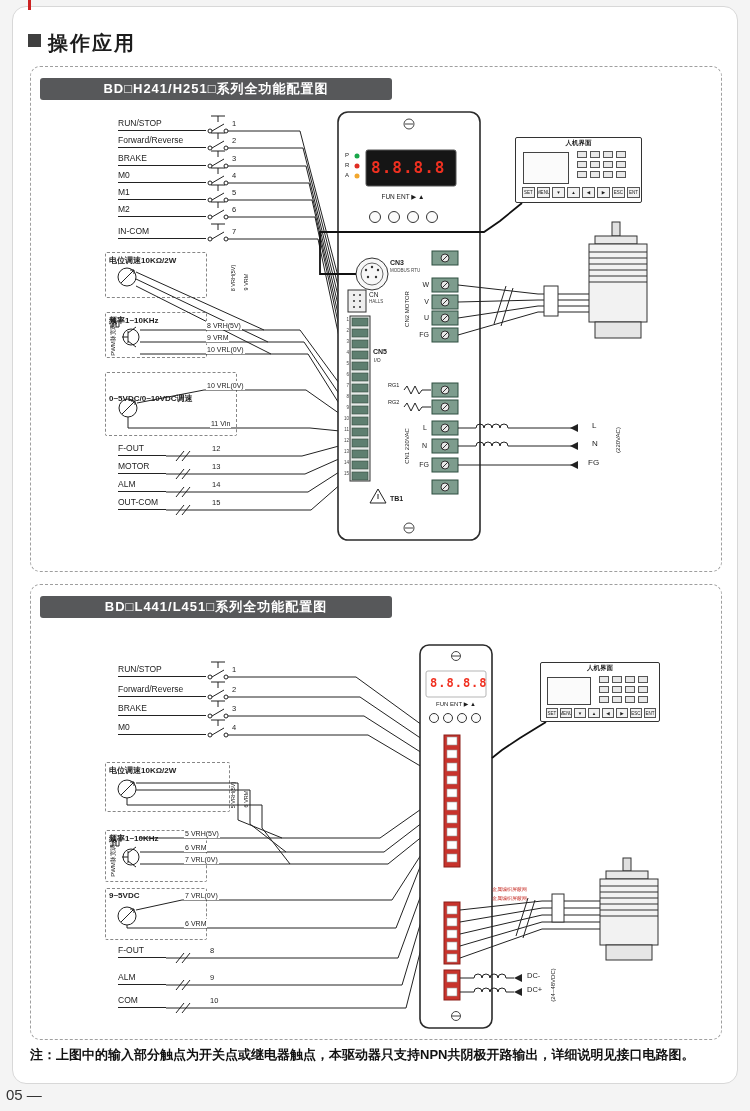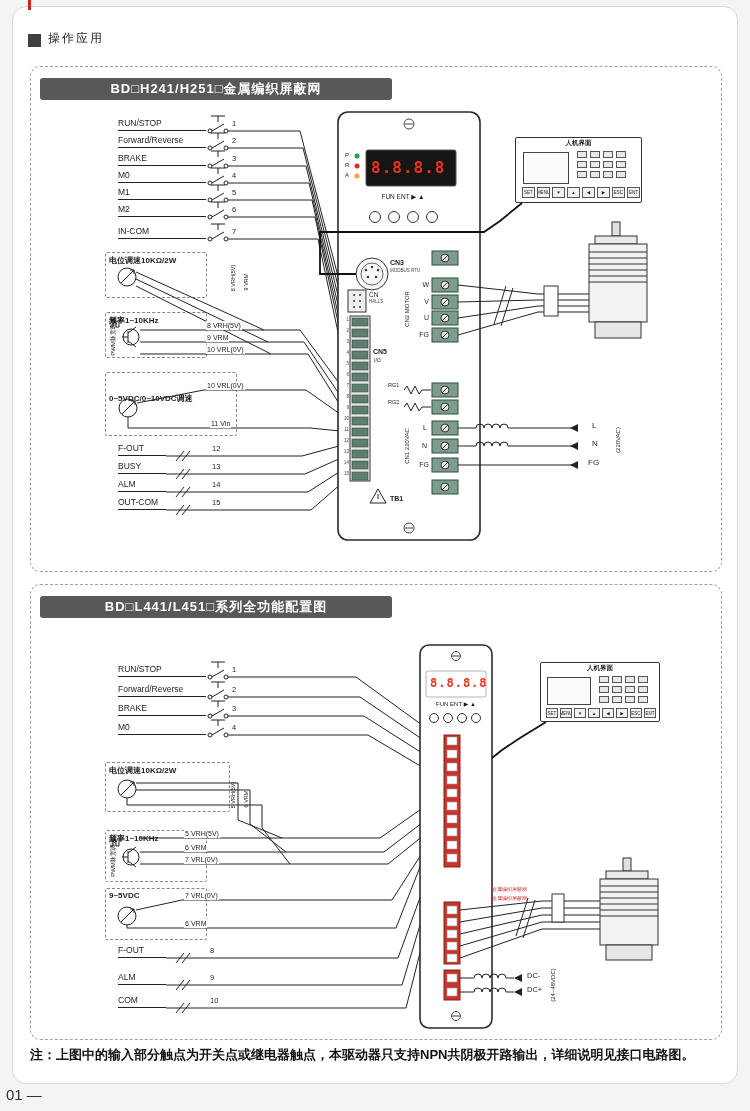--- a/index.html
+++ b/index.html
@@ -1,20 +1,20 @@
 <!DOCTYPE html>
 <html><head>
 <meta charset="utf-8">
 <style>
 *{margin:0;padding:0;box-sizing:border-box}
 html,body{width:750px;height:1111px}
 body{position:relative;background:#f4f4f4;font-family:"Liberation Sans",sans-serif;color:#1c1c1c;overflow:hidden}
 .card{position:absolute;left:12px;top:6px;width:726px;height:1078px;background:#fff;border:1px solid #d8d8d8;border-radius:14px}
 .hdr-sq{position:absolute;left:28px;top:34px;width:13px;height:13px;background:#3f3f3f}
-.hdr-t{position:absolute;left:48px;top:30px;font-size:12px;font-weight:normal;letter-spacing:2px}
+.hdr-t{position:absolute;left:48px;top:30px;font-size:20px;font-weight:bold;letter-spacing:2px}
 .panel{position:absolute;border:1px dashed #9f9f9f;border-radius:10px}
 .ptitle{position:absolute;background:#57585a;color:#fff;font-weight:bold;font-size:13px;border-radius:3px;display:flex;align-items:center;justify-content:center;letter-spacing:1px}
 .wlabel{position:absolute;height:14px;border-bottom:1px solid #222;font-size:8.5px;line-height:13px;white-space:nowrap}
 .pnum{position:absolute;font-size:7.5px}
 .bx{position:absolute;border:1px dashed #878787;border-radius:2px}
 .bxt{position:absolute;font-size:8px;font-weight:bold;white-space:nowrap}
 .pinlab{position:absolute;font-size:7px;background:#fff;display:flex;gap:2px;align-items:center;height:9px;padding:0 1px;white-space:nowrap}
 .rot{position:absolute;transform:rotate(-90deg);transform-origin:center;font-size:6px;white-space:nowrap;text-align:center}
 .t7{position:absolute;font-size:7px;white-space:nowrap}
 .t7b{position:absolute;font-size:7px;font-weight:bold;white-space:nowrap}
@@ -34,21 +34,21 @@
 </style>
 </head>
 <body>
 
 <div class="card"></div>
 <div class="redtick"></div>
 <div class="hdr-sq"></div>
 <div class="hdr-t">操作应用</div>
 
 <div class="panel" style="left:30px;top:66px;width:692px;height:506px"></div>
-<div class="ptitle" style="left:40px;top:78px;width:352px;height:22px">BD□H241/H251□金属编织屏蔽网</div>
+<div class="ptitle" style="left:40px;top:78px;width:352px;height:22px">BD□H241/H251□系列全功能配置图</div>
 <div class="panel" style="left:30px;top:584px;width:692px;height:456px"></div>
 <div class="ptitle" style="left:40px;top:596px;width:352px;height:22px">BD□L441/L451□系列全功能配置图</div>
 
 <div class="bx" style="left:105px;top:252px;width:102px;height:46px"></div>
 <div class="bx" style="left:105px;top:312px;width:102px;height:46px"></div>
 <div class="bx" style="left:105px;top:372px;width:132px;height:64px"></div>
 <div class="bx" style="left:105px;top:762px;width:125px;height:50px"></div>
 <div class="bx" style="left:105px;top:830px;width:102px;height:52px"></div>
 <div class="bx" style="left:105px;top:888px;width:102px;height:52px"></div>
 
@@ -325,21 +325,21 @@
 <div class="pinlab" style="left:206px;top:381px">
     <span>10</span>
     <span>VRL(0V)</span>
   </div>
 <div class="pinlab" style="left:210px;top:419px">
     <span>11</span>
     <span>Vin</span>
   </div>
 
 <div class="wlabel" style="left:118px;top:442px;width:48px">F-OUT</div>
-<div class="wlabel" style="left:118px;top:460px;width:48px">BUSY</div>
+<div class="wlabel" style="left:118px;top:460px;width:48px">MOTOR</div>
 <div class="wlabel" style="left:118px;top:478px;width:48px">ALM</div>
 <div class="wlabel" style="left:118px;top:496px;width:48px">OUT-COM</div>
 <span class="pnum" style="left:212px;top:444px">12</span>
 <span class="pnum" style="left:212px;top:462px">13</span>
 <span class="pnum" style="left:212px;top:480px">14</span>
 <span class="pnum" style="left:212px;top:498px">15</span>
 
 <span class="t6" style="left:345px;top:152px">P</span>
 <span class="t6" style="left:345px;top:162px">R</span>
 <span class="t6" style="left:345px;top:172px">A</span>
@@ -482,13 +482,13 @@
   <div class="hkey" style="left:19px;top:45px;width:12px;height:10px">MENU</div>
   <div class="hkey" style="left:33px;top:45px;width:12px;height:10px">▼</div>
   <div class="hkey" style="left:47px;top:45px;width:12px;height:10px">▲</div>
   <div class="hkey" style="left:61px;top:45px;width:12px;height:10px">◀</div>
   <div class="hkey" style="left:75px;top:45px;width:12px;height:10px">▶</div>
   <div class="hkey" style="left:89px;top:45px;width:12px;height:10px">ESC</div>
   <div class="hkey" style="left:103px;top:45px;width:12px;height:10px">ENT</div>
 </div>
 
 <div class="note">注：上图中的输入部分触点为开关点或继电器触点，本驱动器只支持NPN共阴极开路输出，详细说明见接口电路图。</div>
-<div class="pageno">01 —</div>
+<div class="pageno">05 —</div>
 
 </body></html>

